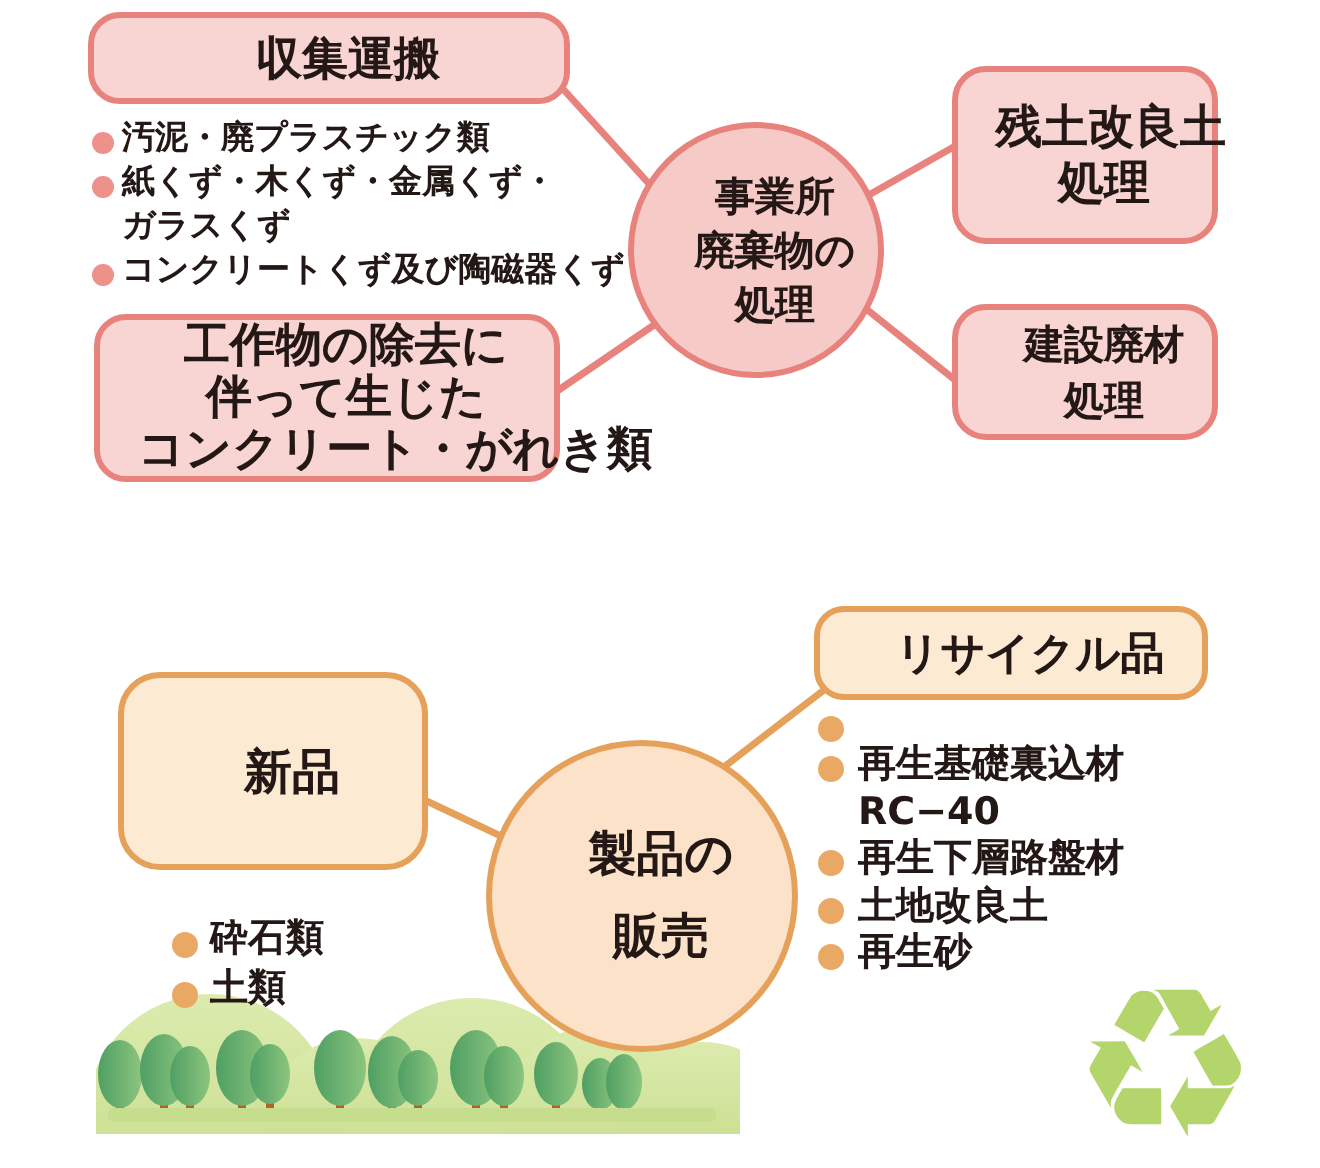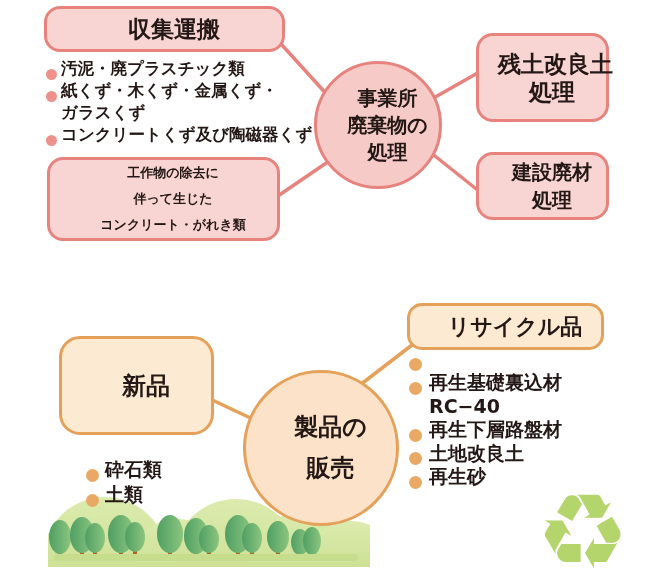--- a/index.html
+++ b/index.html
@@ -28,31 +28,31 @@
     display:flex;flex-direction:column;justify-content:center;
     text-align:center;font-weight:700;padding-left:19px;
   }
   .shape .ln{display:block;white-space:nowrap;}
   .pinkbox{background:var(--pink-box-fill);border:3.5px solid var(--pink-border);}
   .pinkcircle{background:var(--pink-circle-fill);border:3.5px solid var(--pink-border);border-radius:50%;}
   .orangebox{background:var(--orange-box-fill);border:3.5px solid var(--orange-border);}
   .orangecircle{background:var(--orange-circle-fill);border:3.5px solid var(--orange-border);border-radius:50%;}
 
   #box-collection{left:44px;top:6px;width:241px;height:46px;border-radius:16px;font-size:23px;}
-  #box-demolition{left:47px;top:157px;width:233px;height:84px;border-radius:16px;font-size:13px;line-height:26px;}
+  #box-demolition{left:47px;top:157px;width:233px;height:84px;border-radius:16px;font-size:23px;line-height:26px;}
   #hub-waste{left:314px;top:61px;width:128px;height:128px;font-size:20px;line-height:27px;}
   #box-soil{left:476px;top:33px;width:133px;height:89px;border-radius:17px;font-size:23px;line-height:28px;}
   #box-construction{left:476px;top:152px;width:133px;height:68px;border-radius:17px;font-size:20px;line-height:28px;}
 
   #box-recycled{left:407px;top:303px;width:197px;height:47px;border-radius:15px;font-size:22px;}
   #box-new{left:59px;top:336px;width:155px;height:99px;border-radius:21px;font-size:24px;}
   #hub-sales{left:243px;top:370px;width:156px;height:156px;font-size:24px;line-height:41px;}
 
   .list{position:absolute;z-index:3;font-weight:700;}
-  .list .li{display:flex;align-items:flex-end;}
+  .list .li{display:flex;align-items:center;}
   .list .li-text{white-space:nowrap;}
   .list .dot{flex:0 0 auto;border-radius:50%;}
   .list .li.no-bullet .dot{visibility:hidden;}
   #list-collection{left:46px;top:58px;font-size:16.5px;}
   #list-collection .li{line-height:22px;}
   #list-collection .dot{width:11px;height:11px;margin:5px 4px 0 0;background:var(--pink-bullet);}
   #list-new{left:86px;top:437px;font-size:19px;margin-top:20px;}
   #list-new .li{line-height:25px;}
   #list-new .dot{width:13px;height:13px;margin:5px 6px 0 0;background:var(--orange-bullet);}
   #list-recycled{left:409px;top:354px;font-size:19px;}

